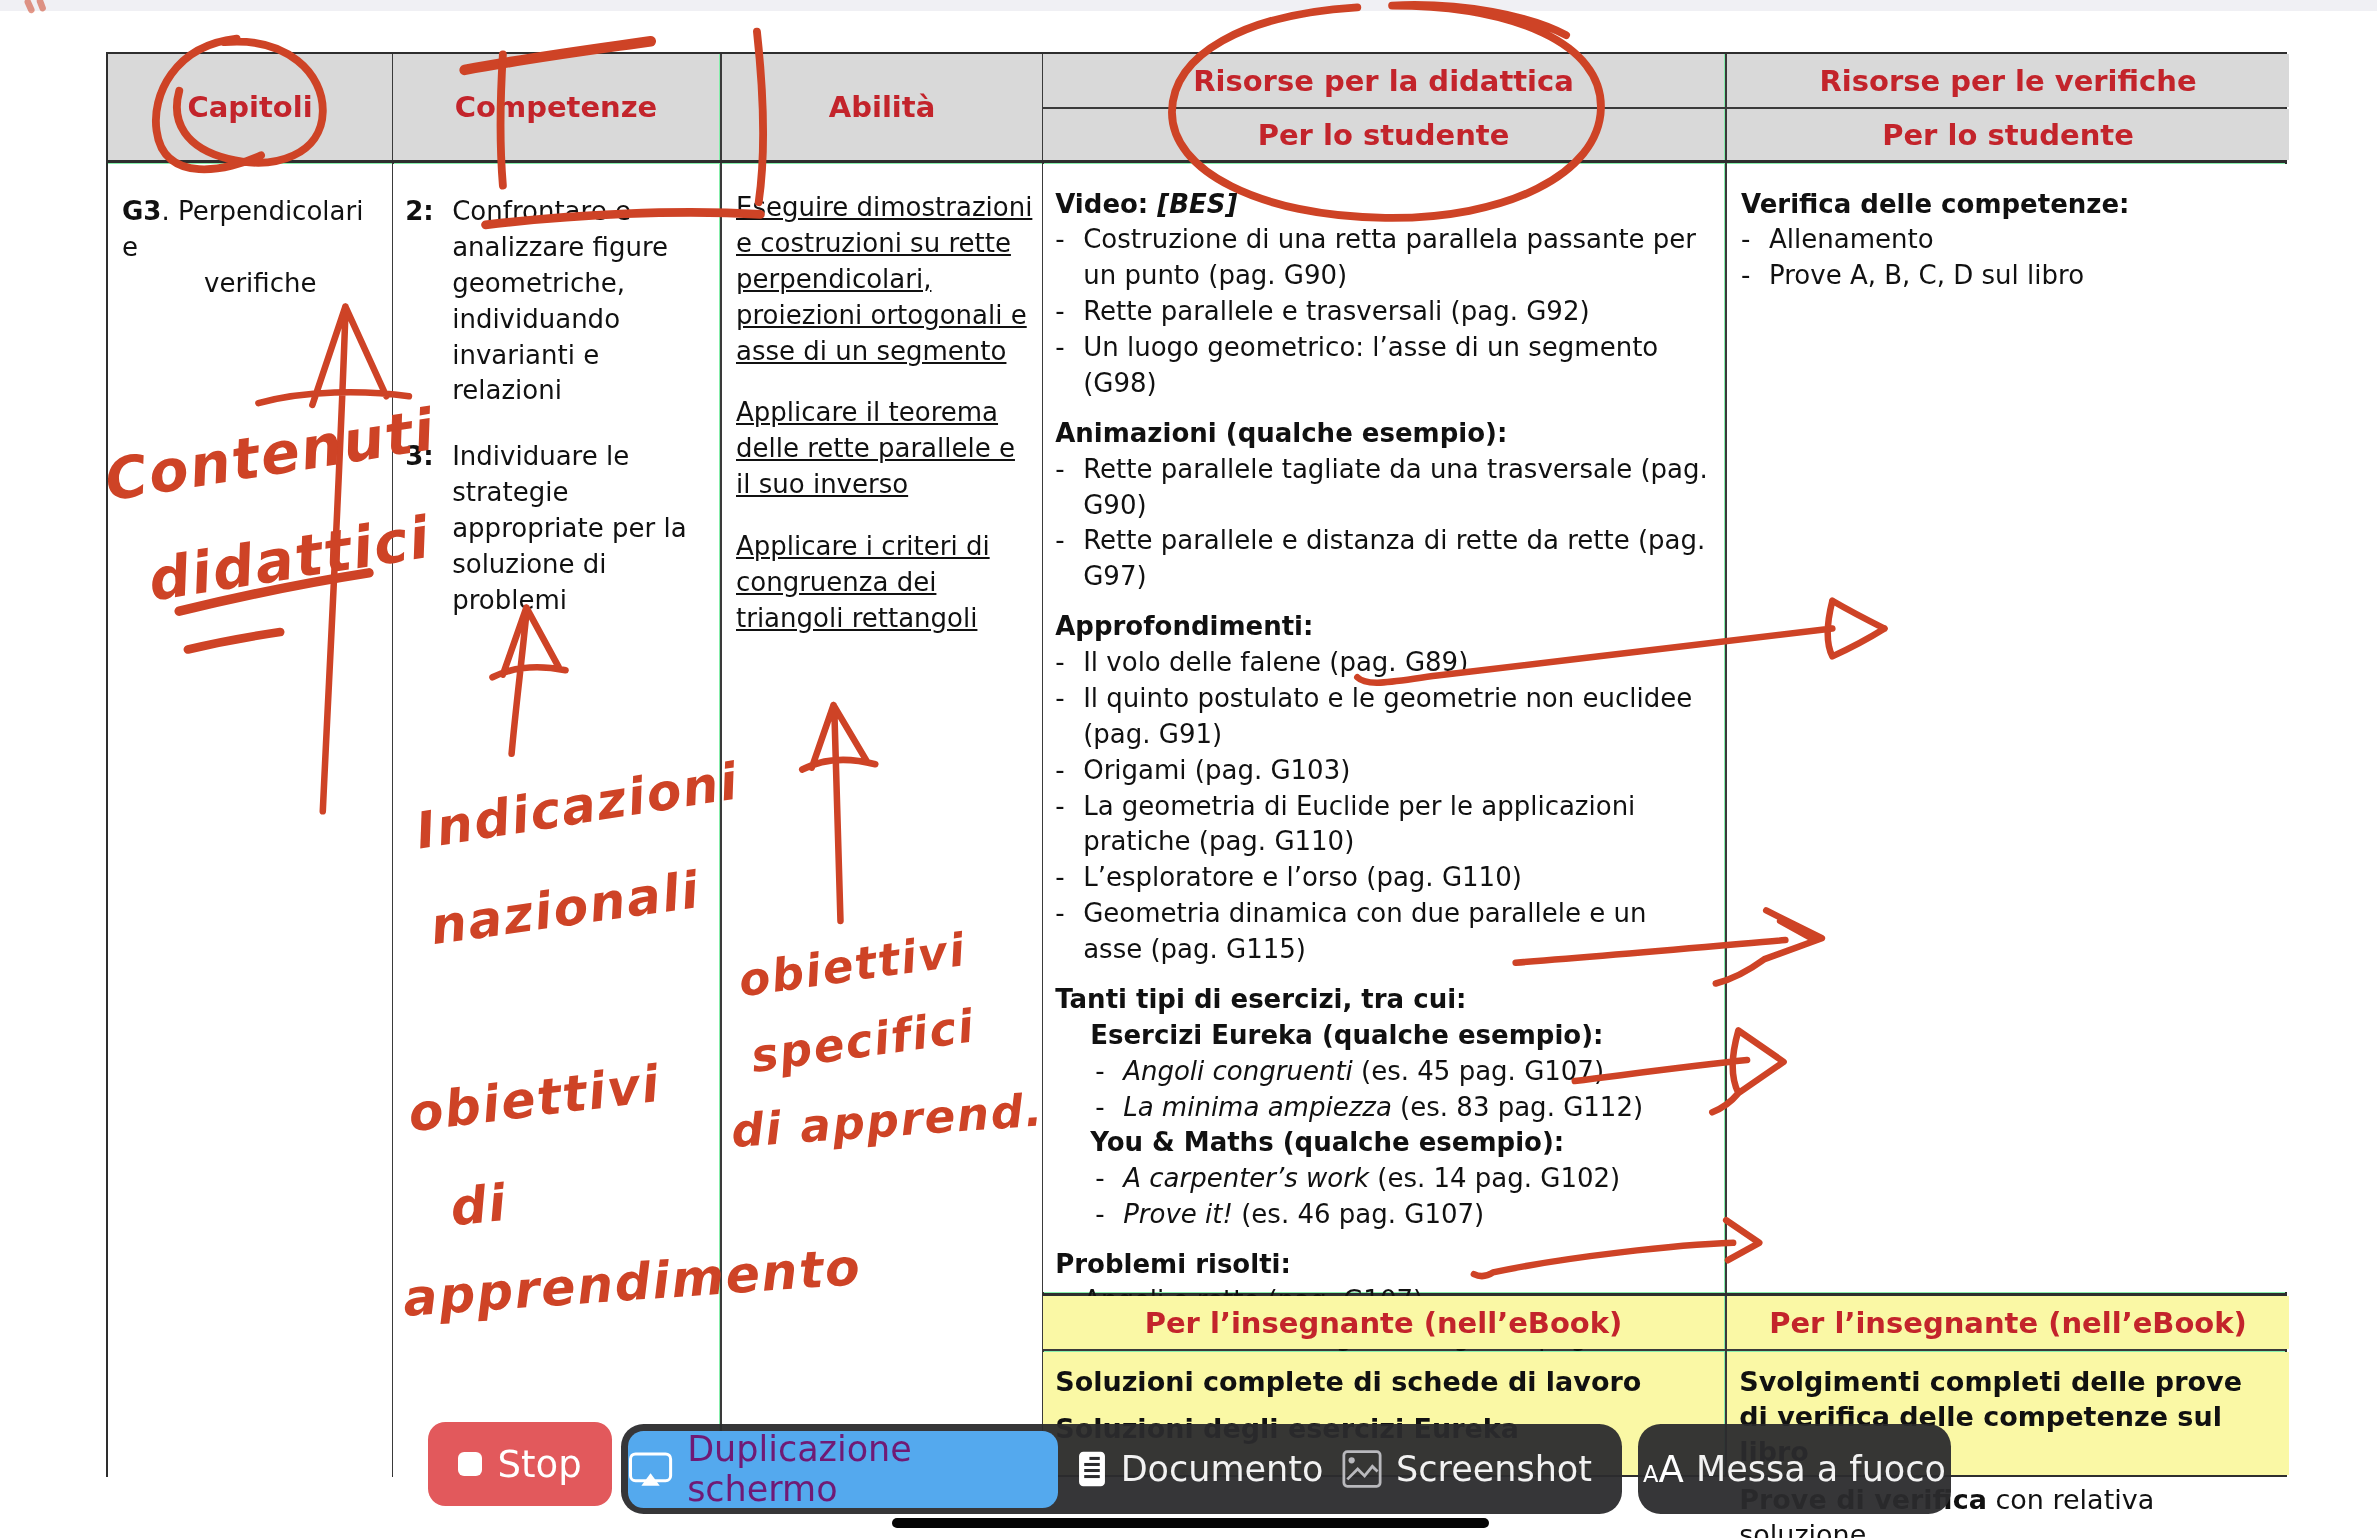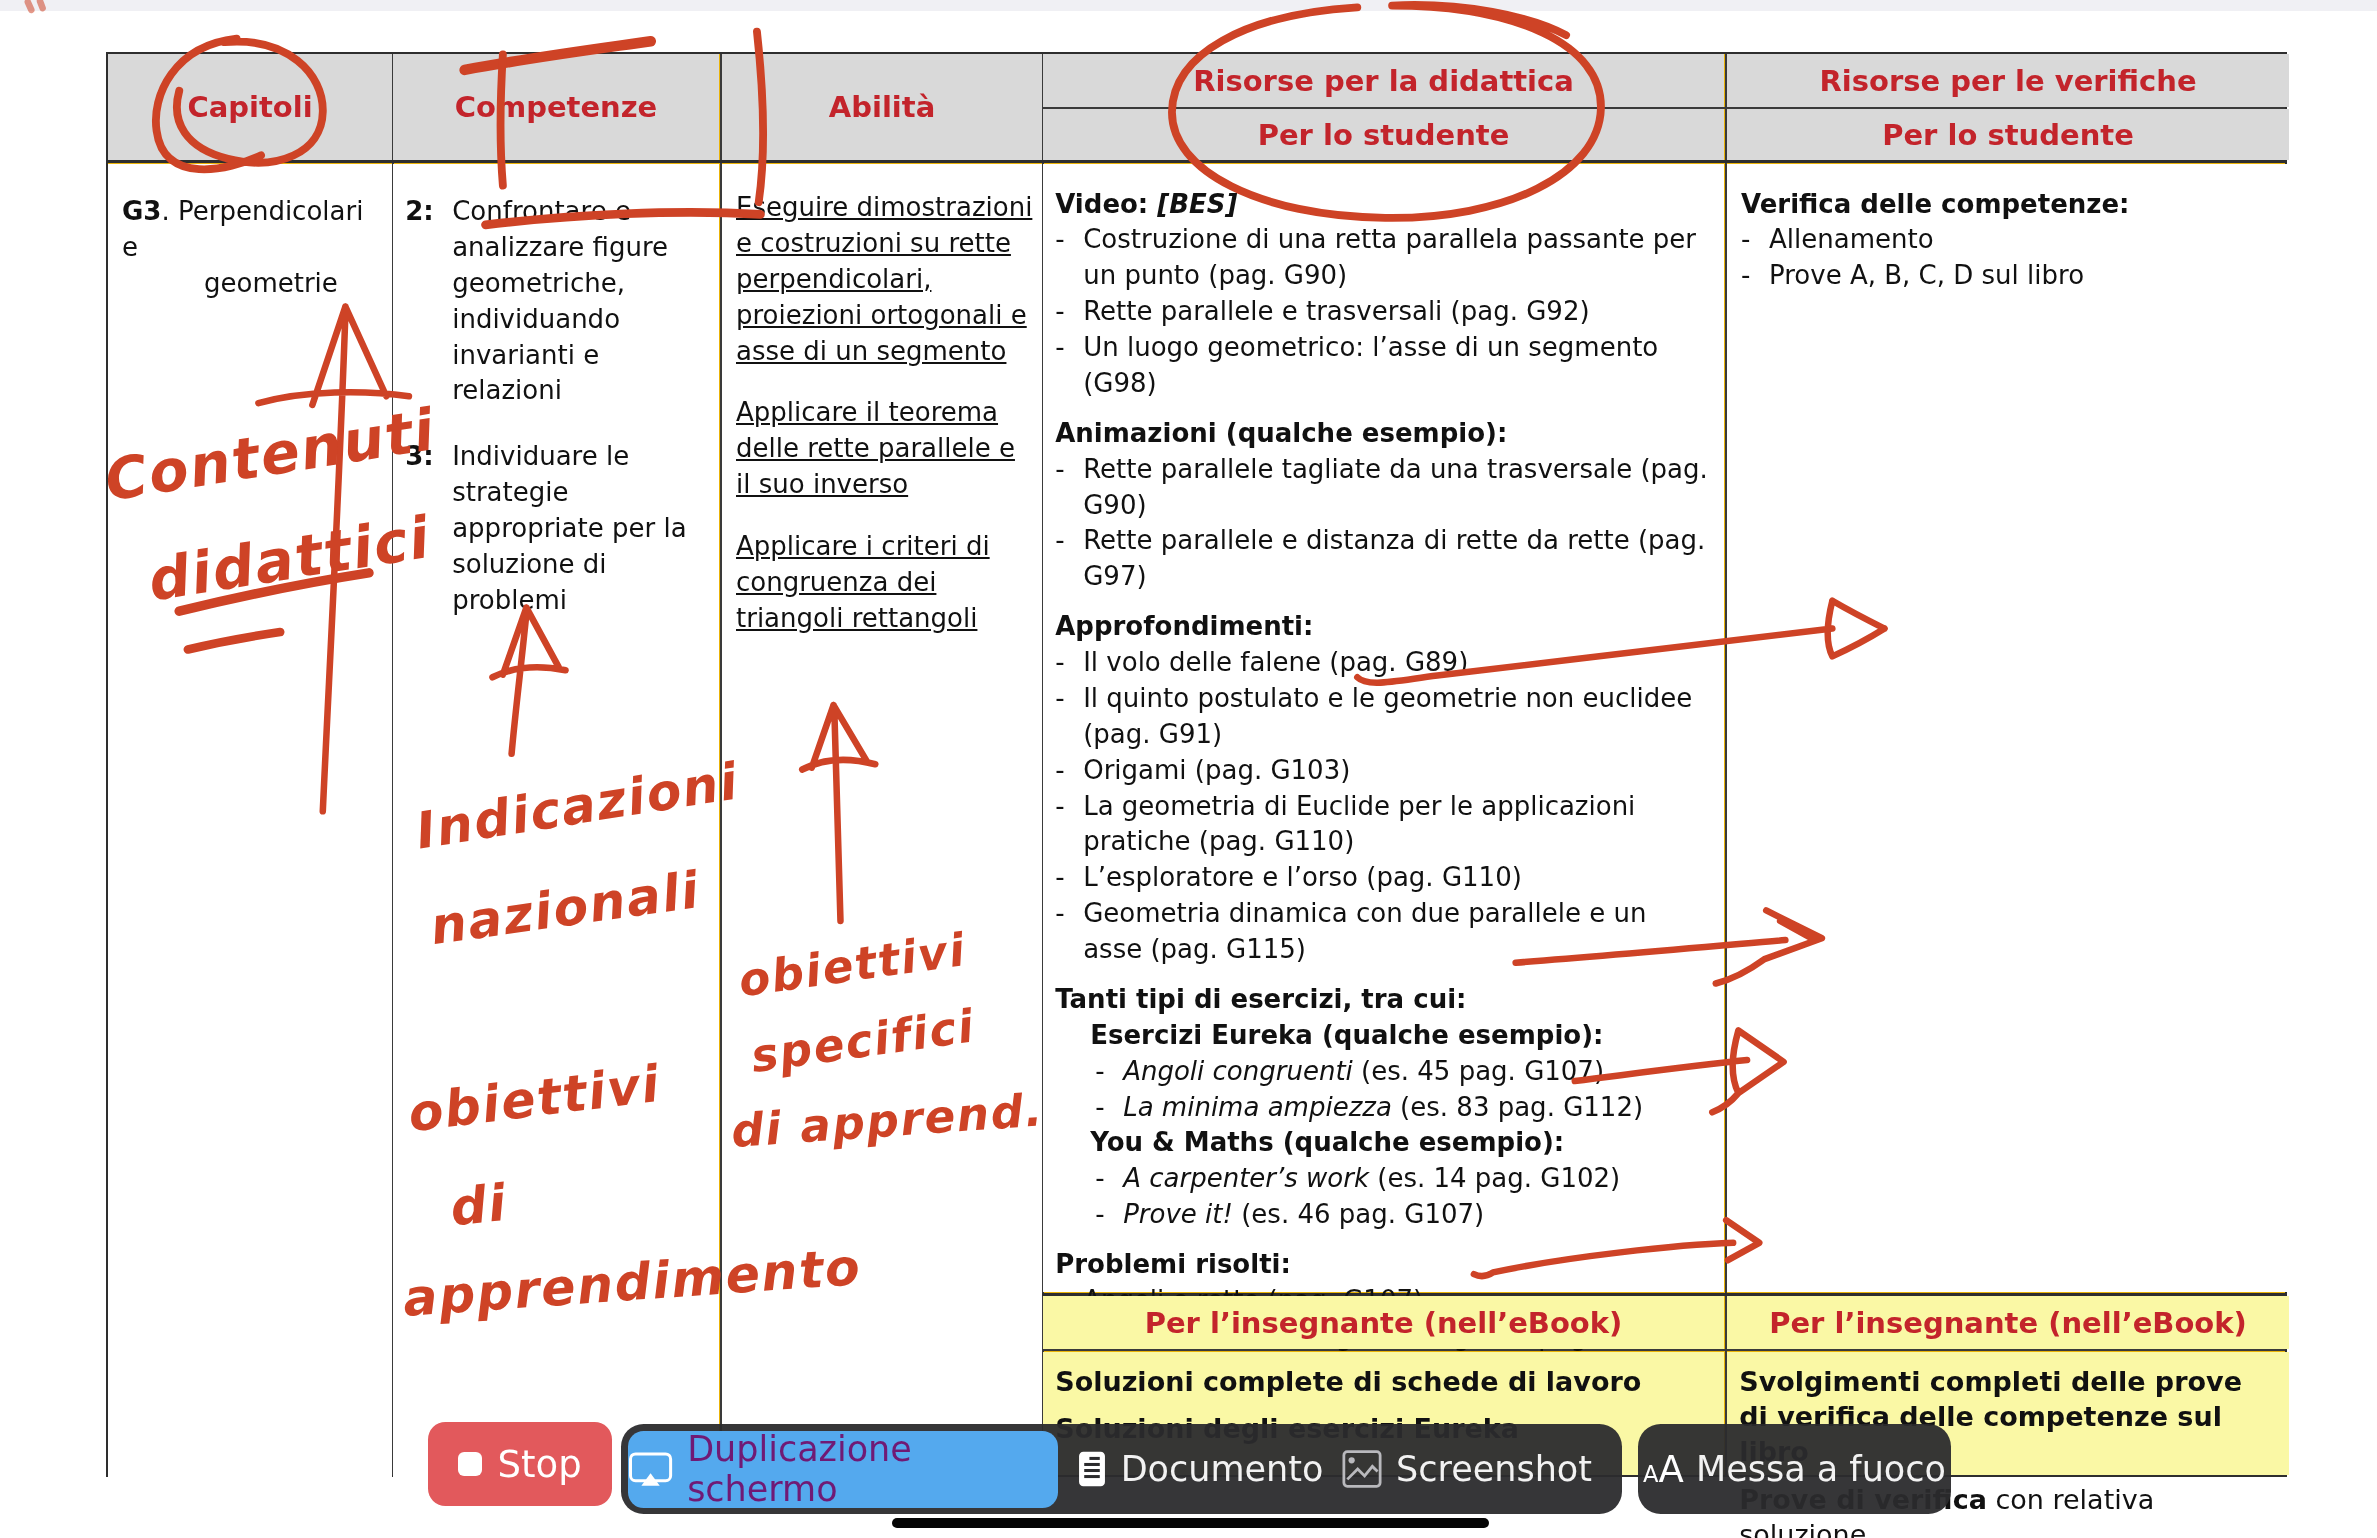--- a/index.html
+++ b/index.html
@@ -1,20 +1,20 @@
 <!DOCTYPE html>
 <html style="font-size:14px"><head>
 <meta charset="utf-8">
 <style>
   html,body{margin:0;padding:0;background:#777;}
   .screen{position:relative;width:2377px;height:1539px;background:#ffffff;overflow:hidden;
           font-family:"DejaVu Sans", sans-serif;color:#111;}
   .status-strip{position:absolute;left:0;top:0;width:2377px;height:11.3px;background:#f0f0f4;}
   
-  .tbl{position:absolute;left:106px;top:52px;width:2181px;height:1425px;border:2.6px solid #2e2e2e;box-sizing:border-box;background:#eab308;}
+  .tbl{position:absolute;left:106px;top:52px;width:2181px;height:1425px;border:2.6px solid #2e2e2e;box-sizing:border-box;background:#86efac;}
   .vline{position:absolute;top:0;bottom:0;width:2.2px;background:#3a3a3a;}
   .hline{position:absolute;height:2.2px;background:#3a3a3a;}
   .hline.thick{height:3px;background:#2e2e2e;}
   .cell{position:absolute;box-sizing:border-box;}
   .hdr{background:#d9d9d9;display:flex;align-items:center;justify-content:center;
        font-weight:bold;font-size:29px;color:#c3242b;}
   .yellow{background:#faf8a5;}
   .hdr-red{color:#c3242b;font-weight:bold;font-size:29px;display:flex;align-items:center;justify-content:center;}
   .body-cell{background:#fff;font-size:26px;line-height:1.38;}
   .cap-line1{padding:30px 5.2px 0 14px;}
@@ -90,21 +90,21 @@
       </div>
     <div class="cell hdr" style="left:935px;top:55px;width:681px;height:51px;">
         <span>Per lo studente</span>
       </div>
     <div class="cell hdr" style="left:1619px;top:55px;width:562px;height:51px;">
         <span>Per lo studente</span>
       </div>
 
     <div class="cell body-cell" style="left:0;top:110px;width:284px;height:1314px;">
       <div class="cap-line1"><b>G3</b><span>. Perpendicolari e</span></div>
-      <div class="cap-line2">geometrie</div>
+      <div class="cap-line2">verifiche</div>
     </div>
 
     <div class="cell body-cell" style="left:285px;top:110px;width:326px;height:1314px;">
       <div class="citem">
           <b class="cnum">2:</b>
           <span>Confrontare e analizzare figure geometriche, individuando invarianti e relazioni</span>
         </div>
       <div class="citem">
           <b class="cnum">3:</b>
           <span>Individuare le strategie appropriate per la soluzione di problemi</span>

